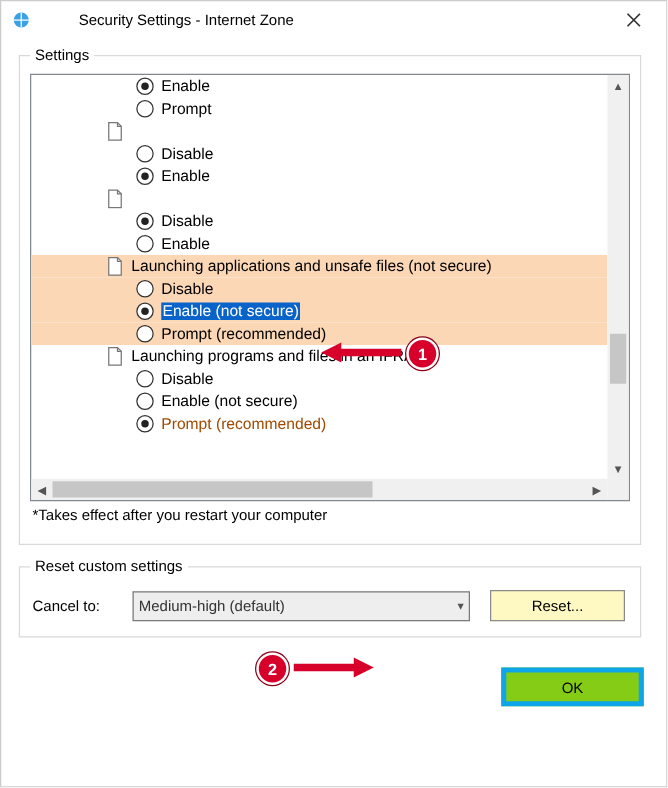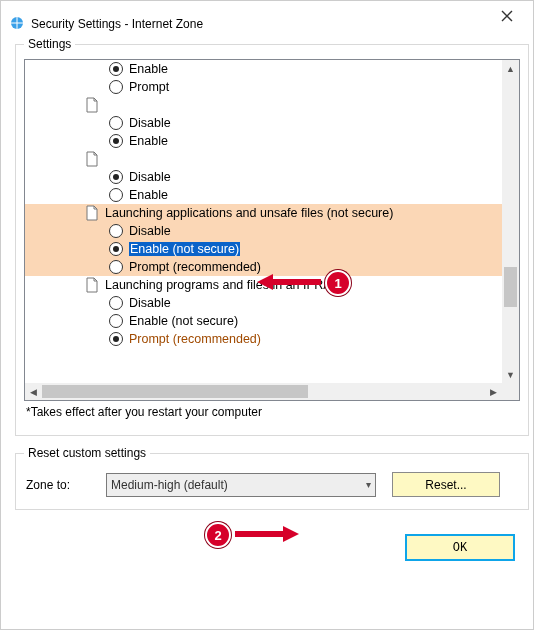--- a/index.html
+++ b/index.html
@@ -1,22 +1,22 @@
 <!DOCTYPE html>
 <html><head>
 <meta charset="utf-8">
 <style>
   html,body{margin:0;padding:0;font-family:"Segoe UI",Tahoma,sans-serif;font-size:12px;color:#000;background:#fff;}
   .window{width:534px;height:630px;box-sizing:border-box;position:relative;background:#fff;border:1px solid #ccc;}
-  .titlebar{height:30px;display:flex;align-items:flex-end;padding:0 6px 0 8px;}
+  .titlebar{height:30px;display:flex;align-items:center;padding:0 6px 0 8px;gap:32px;}
   .titlebar .app-icon{width:16px;height:16px;margin-right:6px;display:flex;align-items:center;justify-content:center;}
   .title-text{font-size:12px;}
   .spacer{flex:1;}
   .close-btn{width:40px;height:30px;display:flex;align-items:center;justify-content:center;font-size:14px;}
-  .body{padding:6px 4px 0 14px;}
+  .body{padding:6px 20px 0 14px;}
   fieldset{border:1px solid #d9d9d9;margin:0 0 10px 0;padding:8px 8px 8px 8px;}
   legend{font-size:12px;padding:0 4px;}
   .tree-box{position:relative;border:1px solid #828790;background:#fff;height:340px;overflow:hidden;}
   .tree-inner{position:absolute;left:0;top:0;right:17px;bottom:17px;overflow:hidden;}
   .vscroll{position:absolute;right:0;top:0;width:17px;bottom:17px;background:#f0f0f0;display:flex;flex-direction:column;align-items:center;}
   .vscroll .arrow{height:17px;width:100%;display:flex;align-items:center;justify-content:center;color:#555;font-size:9px;}
   .vscroll .track{flex:1;position:relative;width:100%;}
   .vscroll .thumb{position:absolute;left:2px;right:2px;top:190px;height:40px;background:#c6c6c6;}
   .hscroll{position:absolute;left:0;right:17px;bottom:0;height:17px;background:#f0f0f0;display:flex;}
   .hscroll .harrow{width:17px;display:flex;align-items:center;justify-content:center;color:#555;font-size:9px;}
@@ -34,21 +34,21 @@
   .sel-text{background:#0a63c9;color:#fff;padding:0 1px;}
   .cut{color:#a04a00;}
   .note{font-size:12px;padding:4px 2px 8px 2px;}
   .reset-row{display:flex;align-items:center;padding:4px 2px;}
   .reset-label{width:80px;}
   .combo{flex:none;width:260px;height:22px;border:1px solid #7a7a7a;background:#eee;display:flex;align-items:center;padding:0 4px;justify-content:space-between;margin-right:16px;font-size:12px;color:#333;}
   .combo .chev{font-size:10px;color:#555;}
   .btn{height:23px;border:1px solid #8a8a8a;background:#fef9c3;font-size:12px;display:flex;align-items:center;justify-content:center;padding:0 10px;cursor:default;}
   .btn.reset{width:86px;}
   .footer{display:flex;justify-content:flex-end;gap:8px;padding:14px 18px 0 18px;position:relative;}
-  .btn.ok{width:86px;border:2px solid #0ea5e9;background:#fef9c3;font-family:Liberation Mono, monospace;}
+  .btn.ok{width:86px;border:4px solid #0ea5e9;background:#84cc16;}
   .btn.cancel{width:86px;}
   .callout{position:absolute;width:22px;height:22px;border-radius:50%;background:#d6002a;border:2px solid #fff;box-shadow:0 0 0 1px #8a0018;color:#fff;font-weight:bold;font-size:13px;display:flex;align-items:center;justify-content:center;z-index:5;}
   .arrow-red{position:absolute;z-index:4;}
 </style>
 </head>
 <body>
 
 <div class="window">
 
   <div class="titlebar">
@@ -198,21 +198,21 @@
             <span>1</span>
           </div>
       </div>
 
       <div class="note">*Takes effect after you restart your computer</div>
     </fieldset>
 
     <fieldset>
       <legend>Reset custom settings</legend>
       <div class="reset-row">
-        <span class="reset-label">Zone to:</span>
+        <span class="reset-label">Cancel to:</span>
         <div class="combo">
           <span>Medium-high (default)</span>
           <span class="chev">▾</span>
         </div>
         <div class="btn reset">
             <span>Reset...</span>
           </div>
       </div>
     </fieldset>
 

